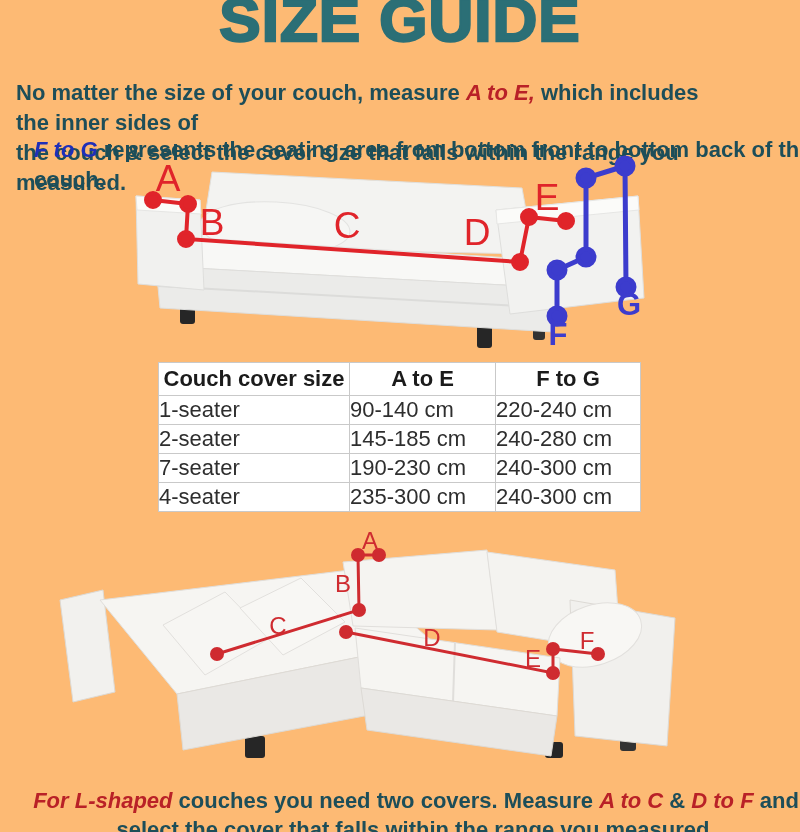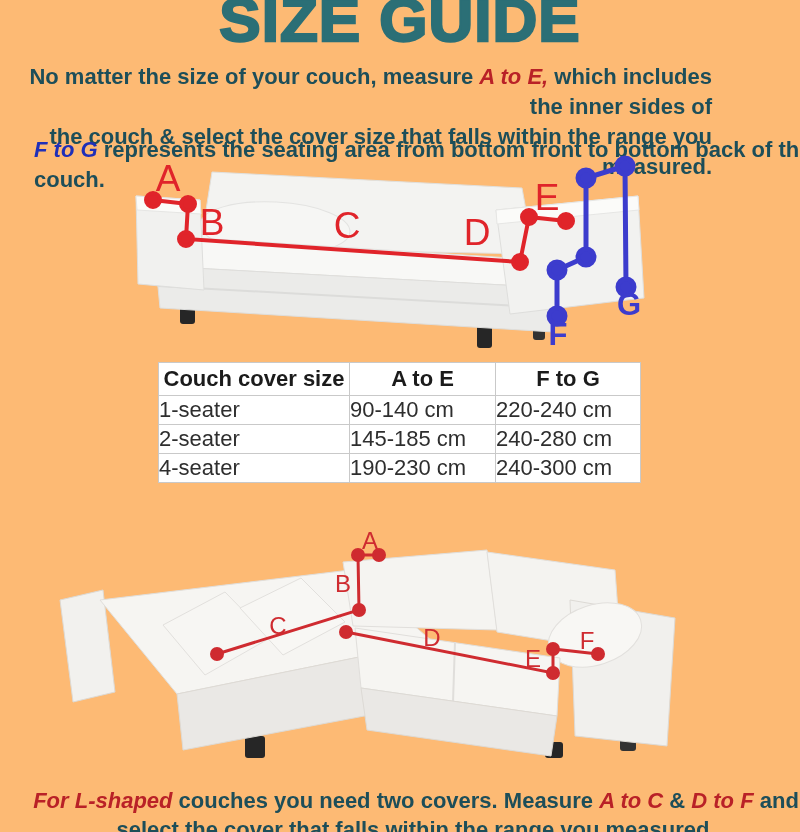--- a/index.html
+++ b/index.html
@@ -6,22 +6,22 @@
   .page{
     position:relative;width:800px;height:832px;background:#fdba74;overflow:hidden;
     font-family:"Liberation Sans",sans-serif;
   }
   .title{
     position:absolute;top:-11px;left:0;width:800px;text-align:center;
     font-size:62px;font-weight:700;letter-spacing:1px;color:#2b6f76;
     -webkit-text-stroke:2.4px #2b6f76;line-height:1.0;white-space:nowrap;
   }
   .lead{
-    position:absolute;top:62px;left:0;width:712px;text-align:right;
-    font-size:22px;line-height:30px;font-weight:700;color:#1d4e59;margin:0;
+    position:absolute;top:62px;left:0;width:712px;text-align:left;
+    font-size:22px;line-height:30px;font-weight:700;color:#1d4e59;margin:16px;
   }
   .fg-note{
     position:absolute;top:121px;left:0;width:800px;
     font-size:22px;line-height:30px;font-weight:700;color:#1d4e59;margin:14px;padding-left:20px;
   }
   .footer-note{
     position:absolute;top:770px;left:0;width:800px;text-align:center;
     font-size:22px;line-height:29px;font-weight:700;color:#1d4e59;margin:16px;
   }
   .em-red{color:#b92127;font-style:italic;font-weight:700;}
@@ -116,22 +116,27 @@
         <td>1-seater</td>
         <td>90-140 cm</td>
         <td>220-240 cm</td>
       </tr>
       <tr>
         <td>2-seater</td>
         <td>145-185 cm</td>
         <td>240-280 cm</td>
       </tr>
       <tr>
+        <td>7-seater</td>
+        <td>190-230 cm</td>
+        <td>240-300 cm</td>
+      </tr>
+      <tr>
         <td>4-seater</td>
-        <td>190-230 cm</td>
+        <td>235-300 cm</td>
         <td>240-300 cm</td>
       </tr>
     </tbody>
   </table>
 
   <svg class="fig fig2" width="650" height="235" viewBox="0 0 650 235">
     <g>
       <rect x="190" y="206" width="20" height="22" rx="3" fill="#262626"></rect>
       <rect x="272" y="150" width="16" height="20" rx="3" fill="#262626"></rect>
       <rect x="490" y="212" width="18" height="16" rx="3" fill="#262626"></rect>

